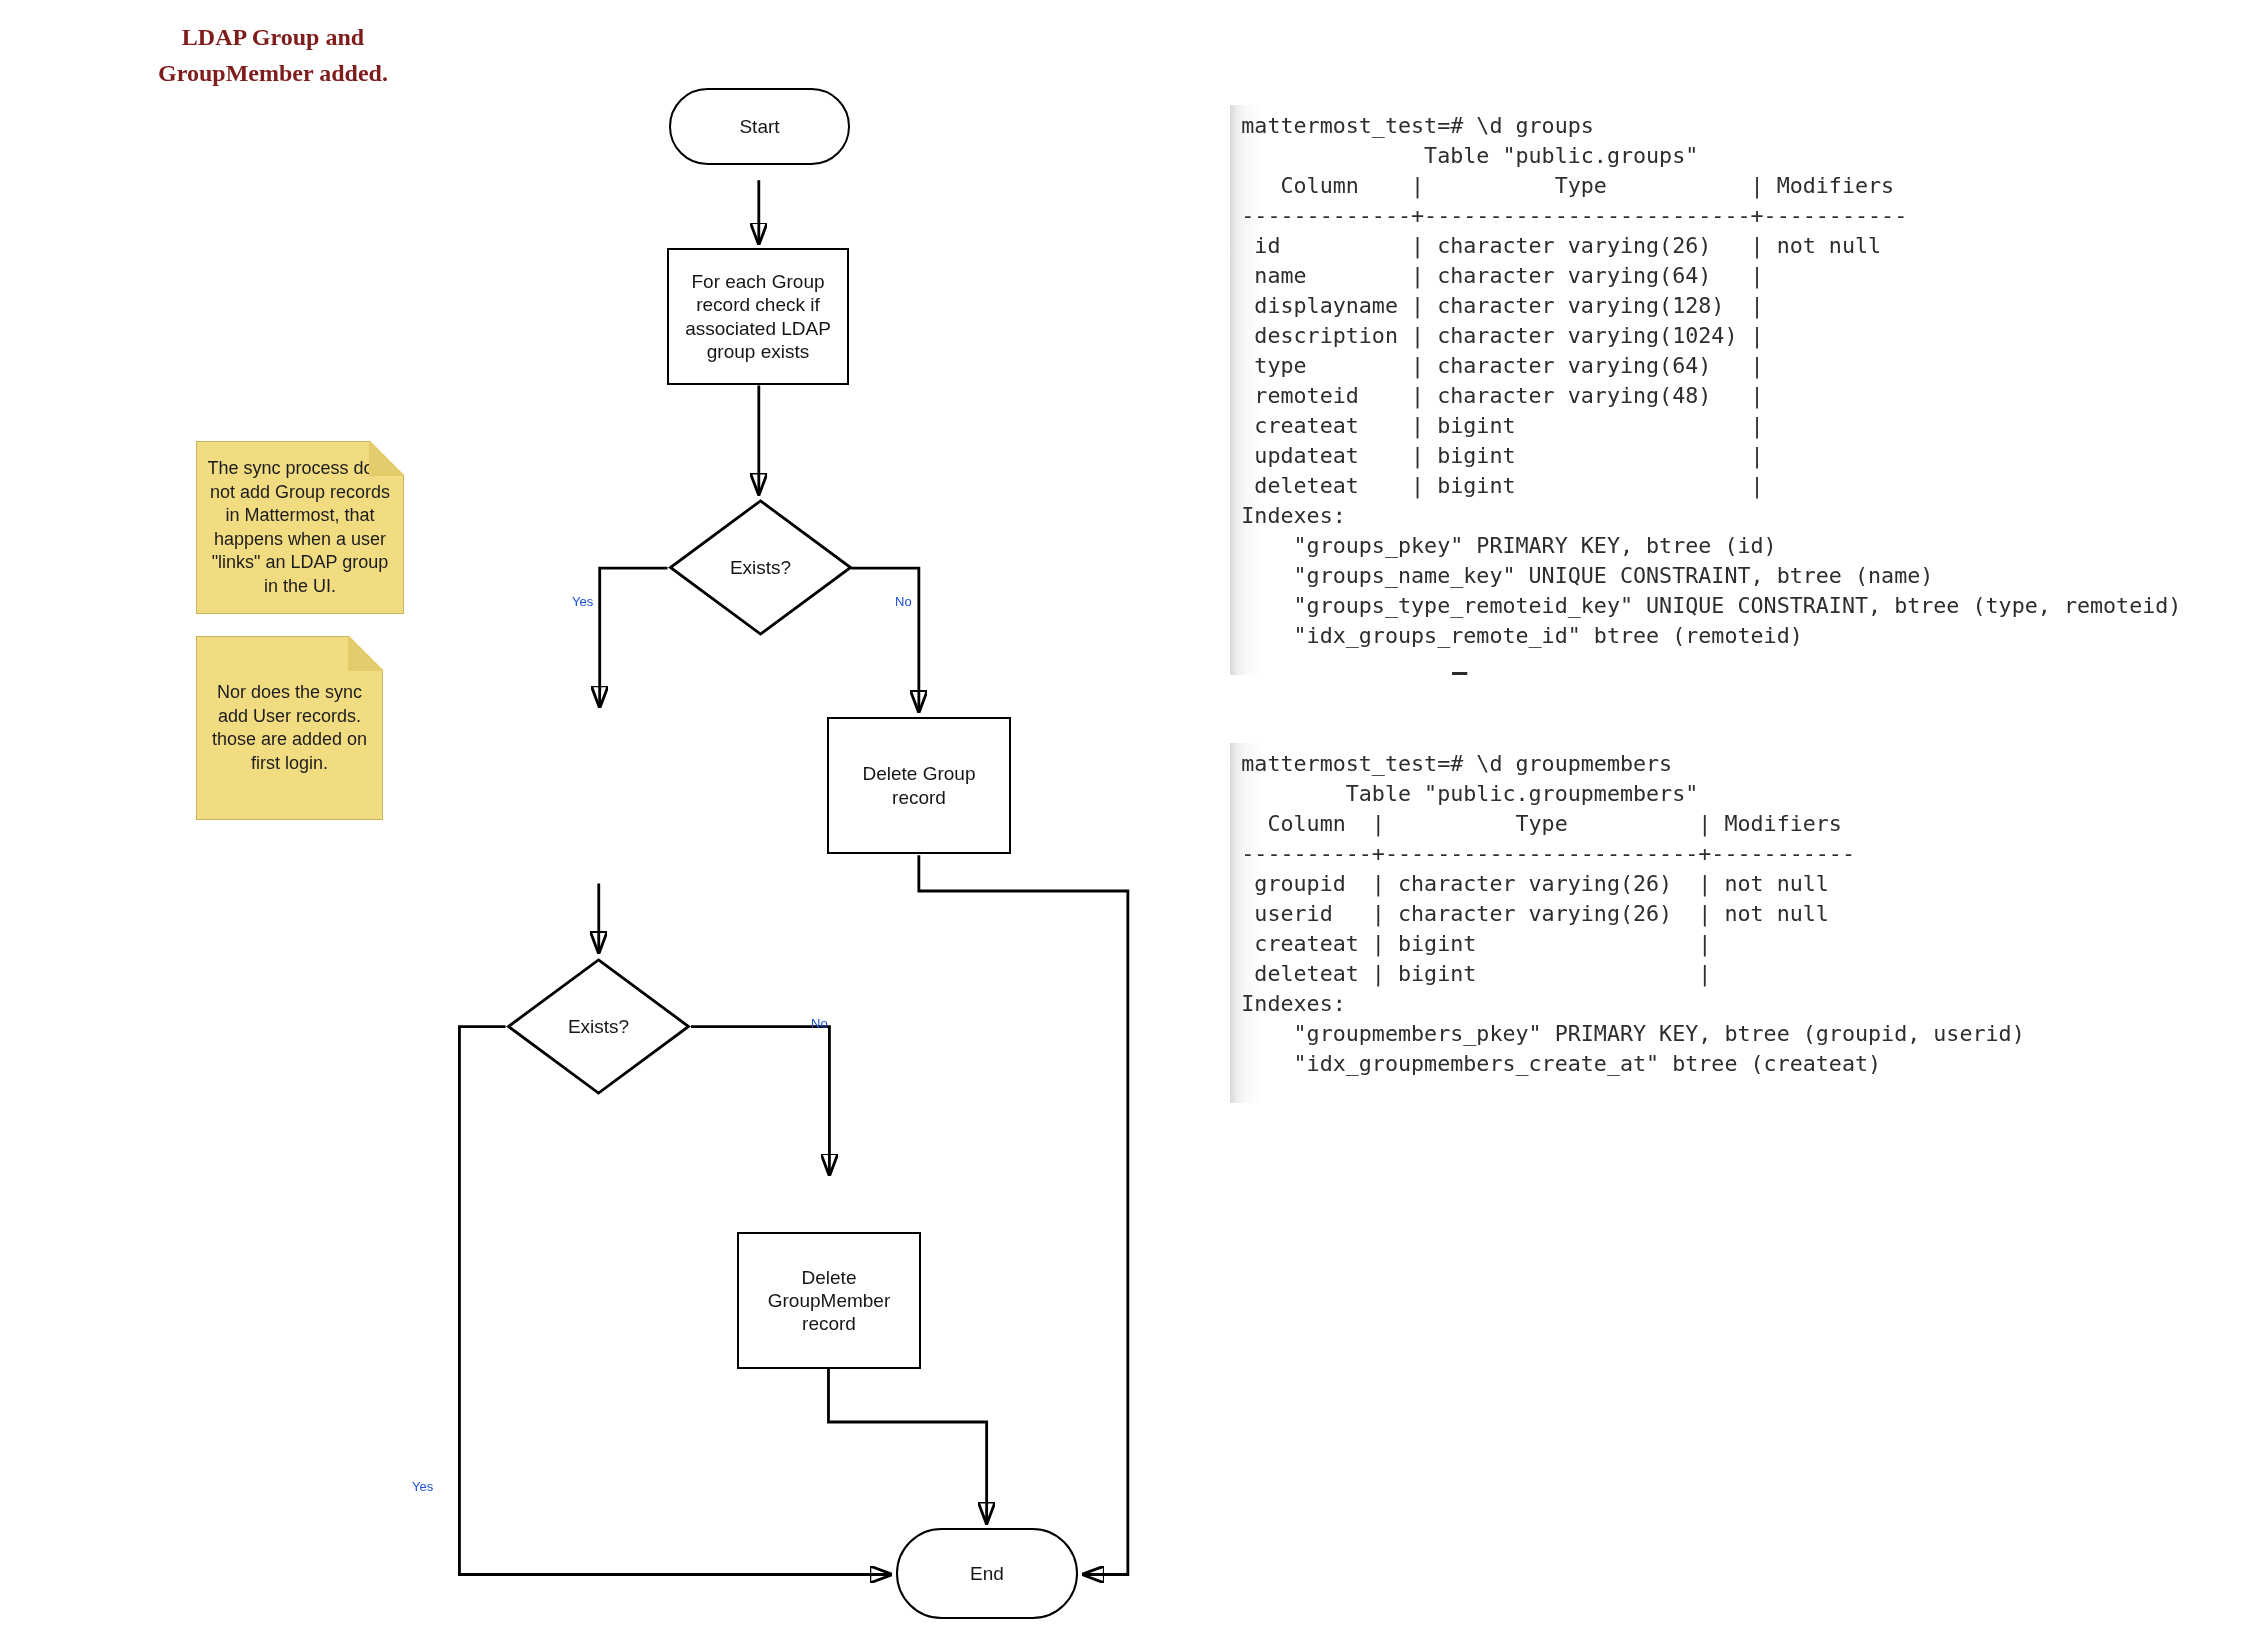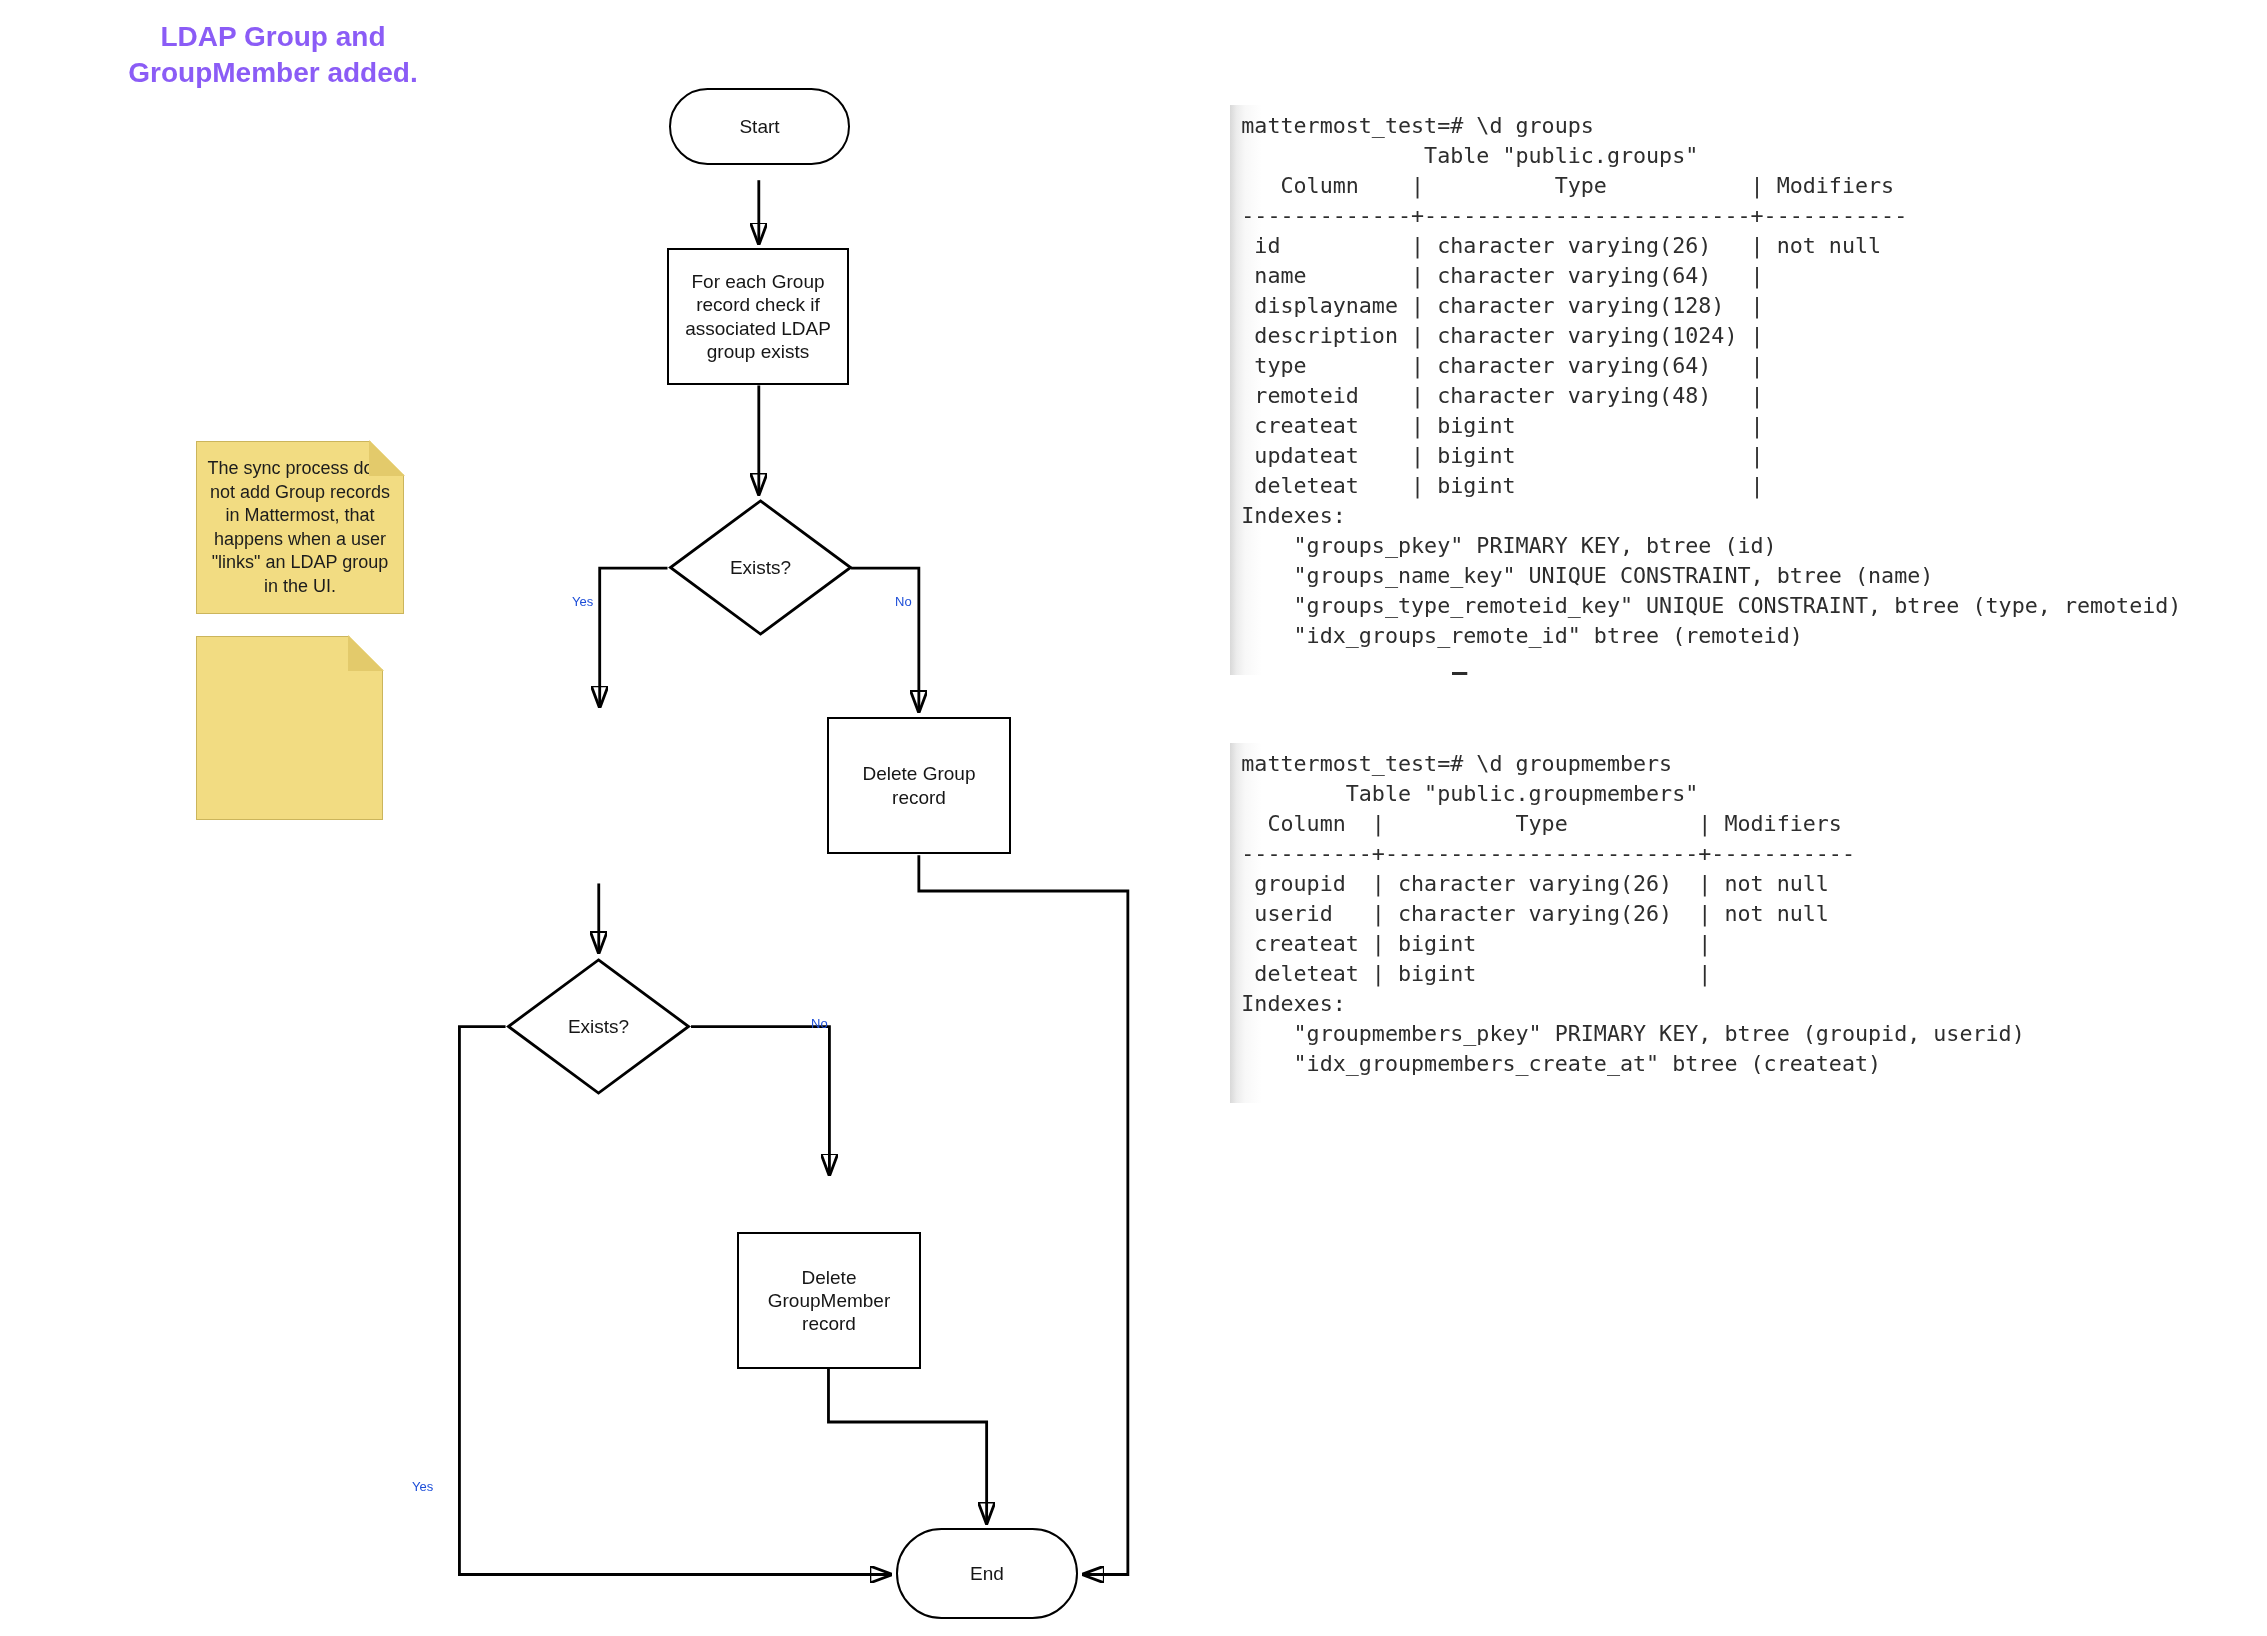--- a/index.html
+++ b/index.html
@@ -4,21 +4,21 @@
 <style>
   html,body{margin:0;padding:0;background:#fff;}
   #canvas{
     position:relative;width:2267px;height:1637px;background:#fff;overflow:hidden;
     font-family:"Liberation Sans","DejaVu Sans",sans-serif;color:#111;
   }
   .abs{position:absolute;}
   
   .title{
     left:93px;top:19px;width:360px;text-align:center;
-    font-size:28px;font-weight:bold;line-height:36px;color:#8b5cf6;
+    font-size:24px;font-weight:bold;line-height:36px;color:#7f1d1d;font-family:Liberation Serif, serif;
   }
   
   svg.edges{left:0;top:0;width:2267px;height:1637px;}
   svg.edges path{stroke:#000;stroke-width:3;fill:none;}
   
   .shape{
     box-sizing:border-box;display:flex;align-items:center;justify-content:center;
     text-align:center;font-size:19px;line-height:1.22;color:#161616;padding:5.6px 9.4px;
   }
   .proc{background:#fff;border:2.8px solid #000;}
@@ -125,20 +125,21 @@
 
   <div class="abs note" style="left:196px;top:441px;width:208px;height:173px;">
     <span>The sync process does not add Group records in Mattermost, that happens when a user "links" an LDAP group in the UI.</span>
     <span class="foldwrap">
       <span class="cut" style="position:absolute;left:0;top:0;"></span>
       <span class="fold"></span>
     </span>
   </div>
 
   <div class="abs note" style="left:196px;top:636px;width:187px;height:184px;">
+    <span>Nor does the sync add User records. those are added on first login.</span>
     <span class="foldwrap">
       <span class="cut" style="position:absolute;left:0;top:0;"></span>
       <span class="fold"></span>
     </span>
   </div>
 
   <pre id="term1" class="abs term">mattermost_test=# \d groups
               Table "public.groups"
    Column    |          Type           | Modifiers
 -------------+-------------------------+-----------

